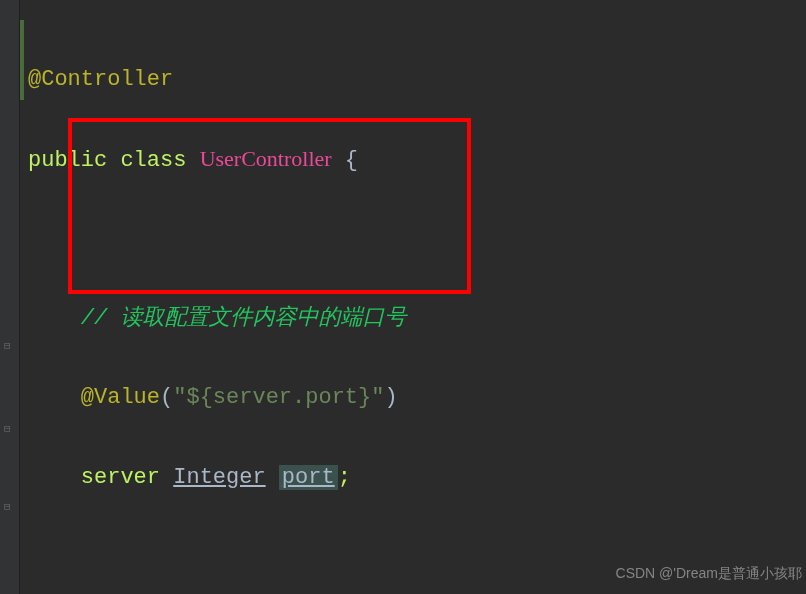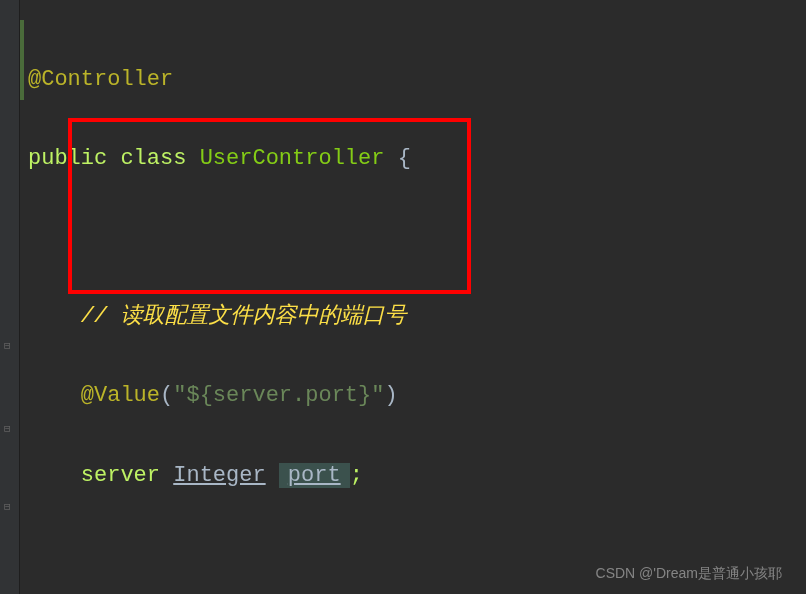--- a/index.html
+++ b/index.html
@@ -35,38 +35,38 @@
       color: #606060;
       font-size: 11px;
     }
     .code-area {
       padding-left: 28px;
       padding-top: 20px;
       white-space: pre;
     }
     .annotation { color: #bbb429; }
     .keyword { color: #bef264; }
-    .classname { color: #84cc16; }
-    .comment { color: #fde047; font-style: italic; margin-top: 44px; }
+    .classname { color: #ec4899; font-family: Liberation Serif, serif; }
+    .comment { color: #22c55e; font-style: italic; margin-top: 44px; }
     .string { color: #6a8759; }
     .identifier { color: #a9b7c6; text-decoration: underline; }
     .punct { color: #a9b7c6; }
     .highlight-box {
       position: absolute;
       border: 4px solid #ff0000;
       pointer-events: none;
     }
     .occurrence {
       background: #3b514d;
-      padding: 0 9px;
+      padding: 0 3px;
     }
     .watermark {
       position: absolute;
       bottom: 8px;
-      right: 24px;
+      right: 4px;
       color: #aaa;
       font-size: 14px;
       font-family: sans-serif;
       opacity: 0.7;
     }
     .green-strip {
       position: absolute;
       left: 20px;
       top: 20px;
       width: 4px;

